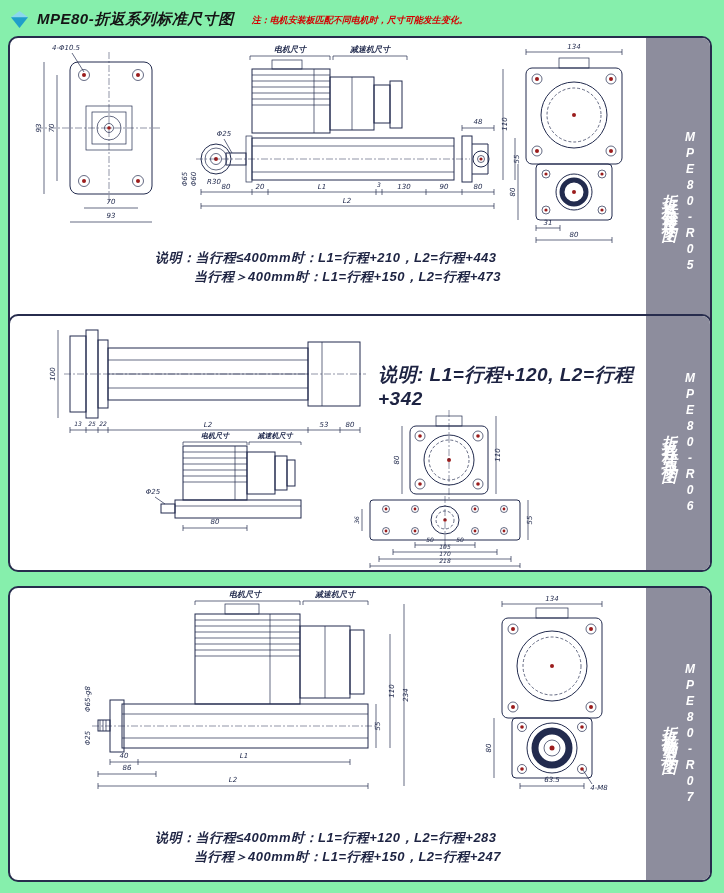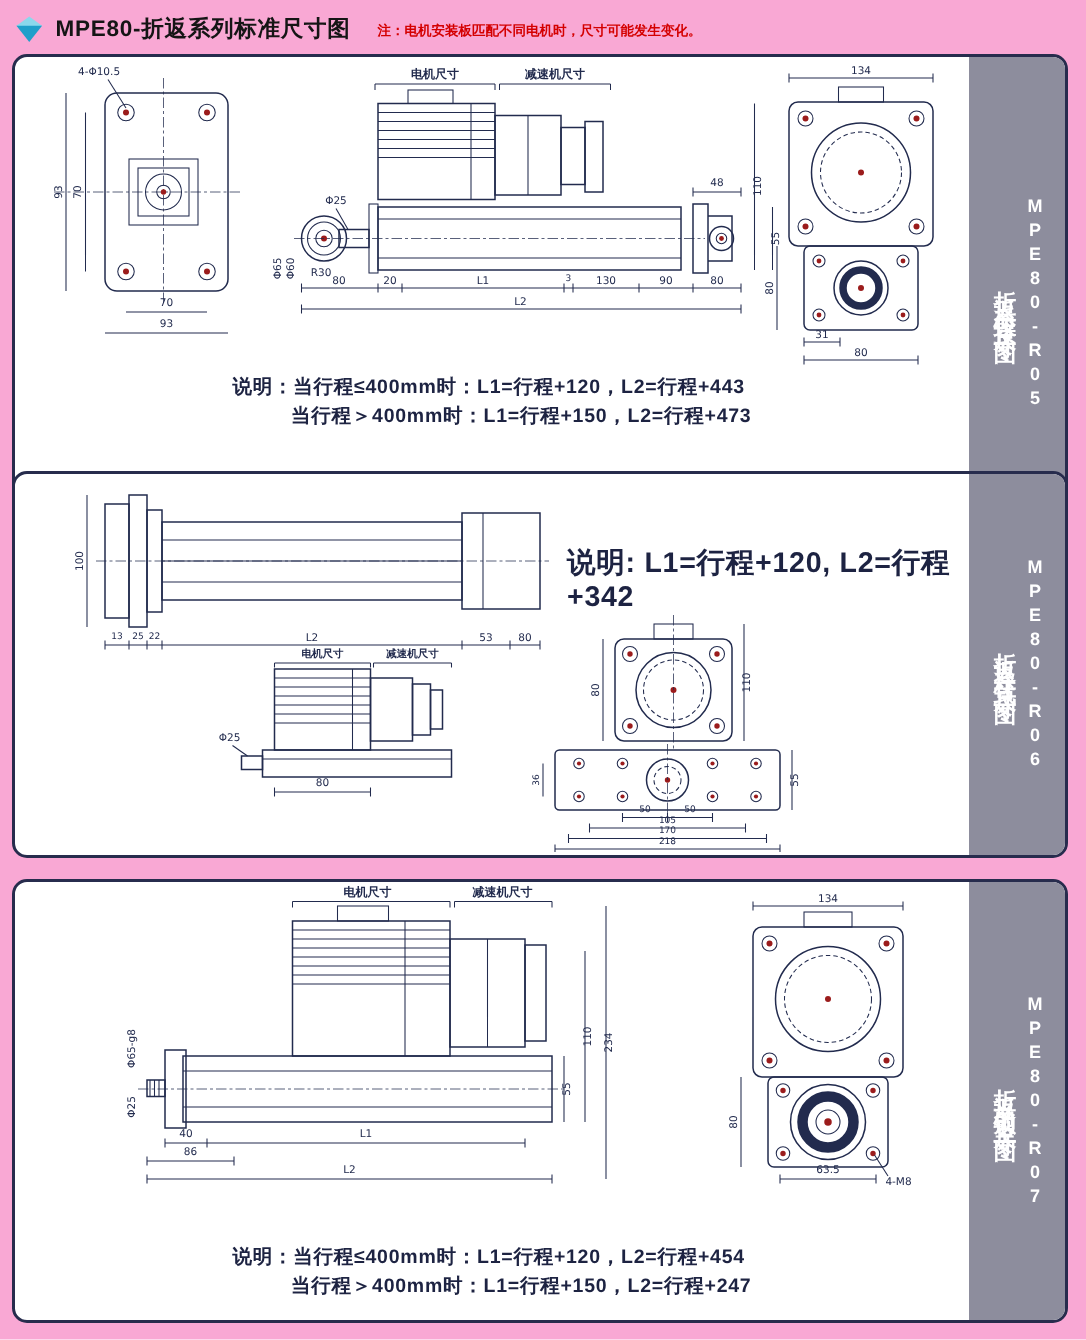--- a/index.html
+++ b/index.html
@@ -1,17 +1,17 @@
 <!DOCTYPE html>
 <html><head>
 <meta charset="utf-8">
 <style>
   html,body{margin:0;padding:0;background:#fff;}
   body{width:724px;height:893px;position:relative;font-family:"Liberation Sans",sans-serif;}
-  .page{position:relative;width:724px;height:893px;background:#f9a8d4;overflow:hidden;}
+  .page{position:relative;width:724px;height:893px;background:#86efac;overflow:hidden;font-style:italic;}
 
   .header{position:absolute;left:10px;top:6px;width:706px;height:26px;display:flex;align-items:center;gap:8px;}
   .title{font-size:15px;font-weight:bold;color:#151515;margin:0;letter-spacing:0.5px;}
   .red-note{font-size:9px;font-weight:bold;color:#d40000;margin-left:10px;margin-top:2px;}
 
   .panel{position:absolute;left:8px;width:704px;border:2px solid #272c4d;border-radius:10px;background:#fff;display:flex;overflow:hidden;box-sizing:border-box;}
   .panel-1{top:36px;height:331px;}
   .panel-2{top:314px;height:258px;}
   .panel-3{top:586px;height:296px;}
   .panel-content{flex:1;position:relative;min-width:0;}
@@ -164,21 +164,21 @@
           <text class="t7" transform="translate(-11,128) rotate(-90)">80</text>
           <path class="dl" d="M10,164 h24 M10,161 v6 M34,161 v6"></path>
           <text class="t7" x="22" y="161">31</text>
           <path class="dl" d="M10,176 h76 M10,173 v6 M86,173 v6"></path>
           <text class="t7" x="48" y="173">80</text>
         </g>
       </svg>
 
       <div class="notes">
         <div class="notes-inner">
-          <div>说明：当行程≤400mm时：L1=行程+120，L2=行程+443</div>
+          <div>说明：当行程≤400mm时：L1=行程+210，L2=行程+443</div>
           <div class="indent">当行程＞400mm时：L1=行程+150，L2=行程+473</div>
         </div>
       </div>
     </div>
     <aside class="strip">
       <span class="cn">折返后铰接尺寸图</span>
       <span class="model">MPE80-R05</span>
     </aside>
   </section>
 
@@ -363,21 +363,21 @@
           <text class="t7" transform="translate(-11,130) rotate(-90)">80</text>
           <path class="dl" d="M18,168 h64 M18,165 v6 M82,165 v6"></path>
           <text class="t7" x="50" y="164">63.5</text>
           <text class="t7" x="97" y="172">4-M8</text>
           <line class="dl" x1="90" y1="166" x2="81" y2="152"></line>
         </g>
       </svg>
 
       <div class="notes">
         <div class="notes-inner">
-          <div>说明：当行程≤400mm时：L1=行程+120，L2=行程+454</div>
+          <div>说明：当行程≤400mm时：L1=行程+120，L2=行程+283</div>
           <div class="indent">当行程＞400mm时：L1=行程+150，L2=行程+247</div>
         </div>
       </div>
     </div>
     <aside class="strip">
       <span class="cn">折返前锁型尺寸图</span>
       <span class="model">MPE80-R07</span>
     </aside>
   </section>
 

